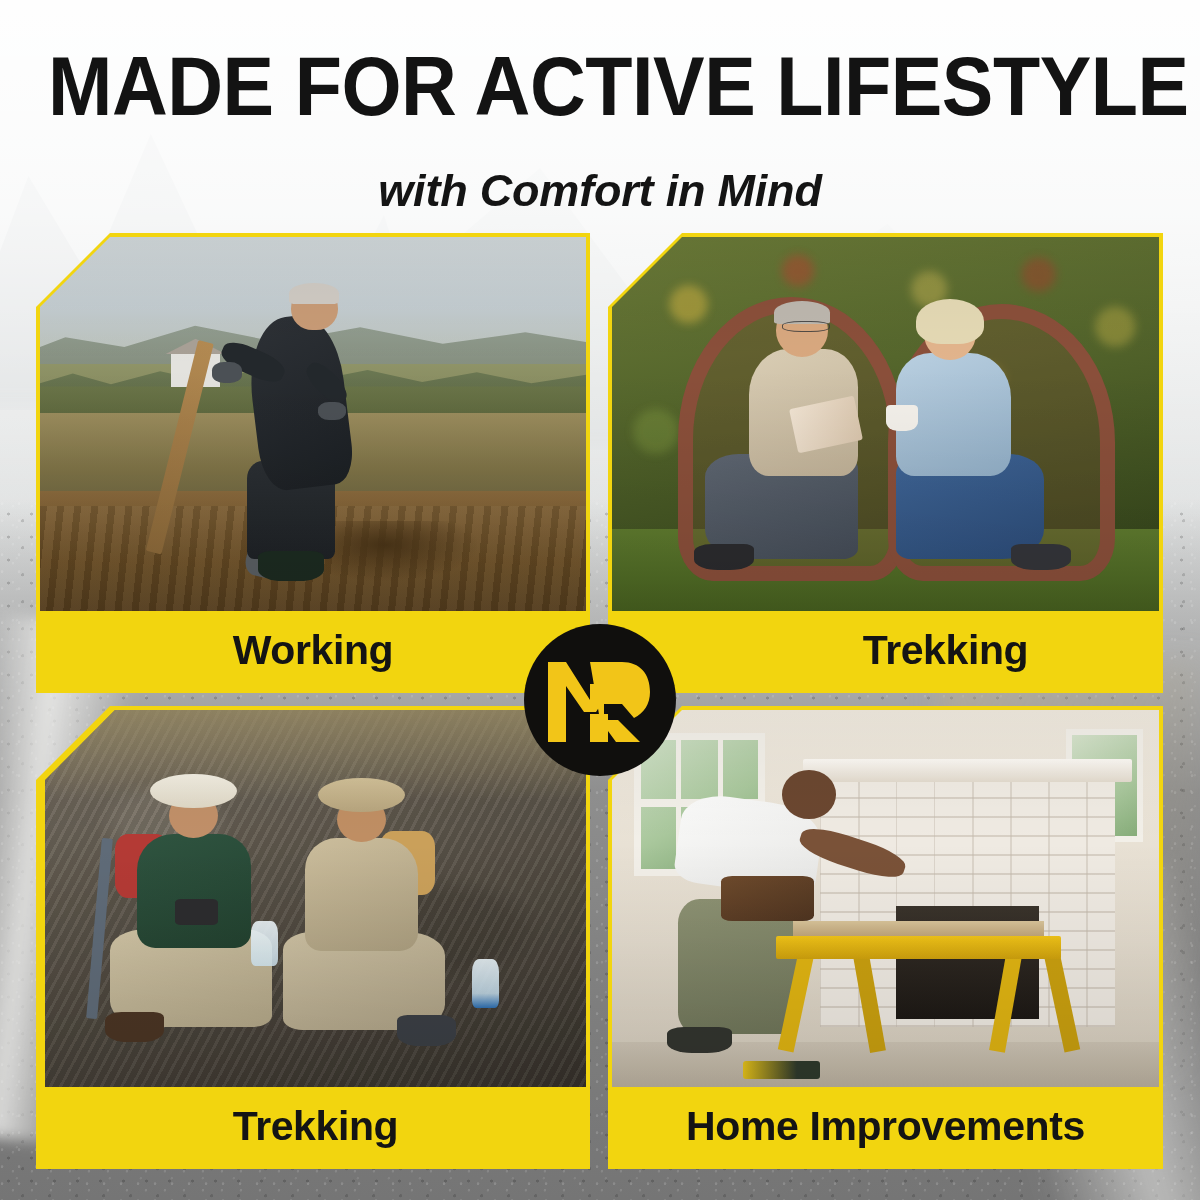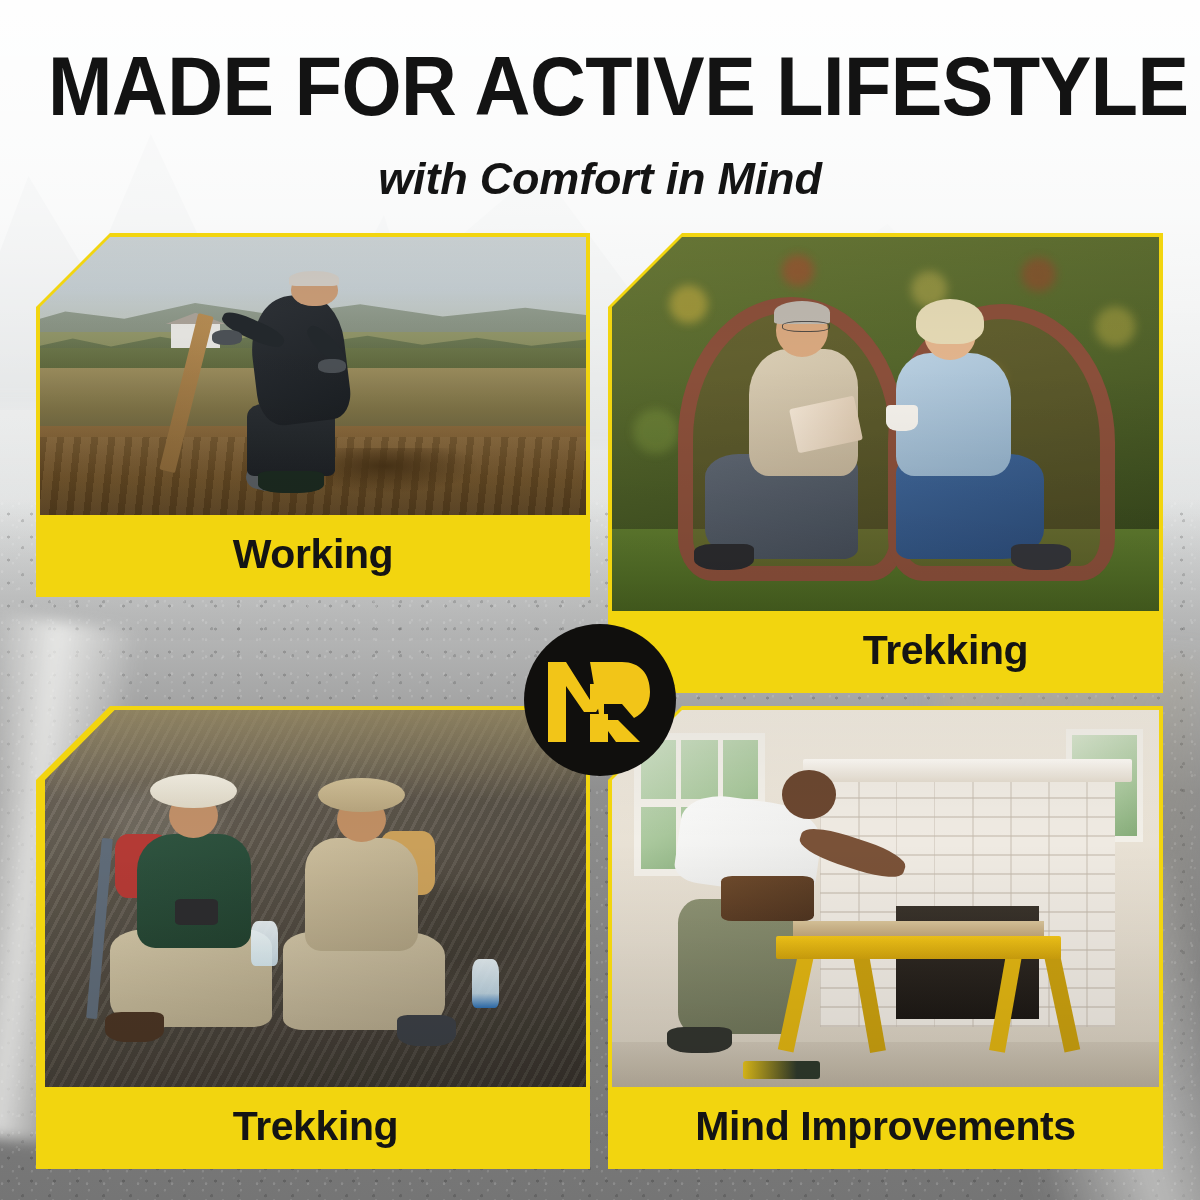--- a/index.html
+++ b/index.html
@@ -129,21 +129,21 @@
     font-family: "Liberation Sans Narrow", "Liberation Sans", sans-serif;
     font-size: 84px;
     font-weight: 700;
     letter-spacing: -0.5px;
     line-height: 1.0;
     transform: scaleX(0.92);
     transform-origin: center;
     white-space: nowrap;
   }
   .subhead {
-    margin: 3px;
+    margin: 15px;
     padding-top: 22px;
     color: #141414;
     font-family: "Liberation Sans", sans-serif;
     font-size: 45px;
     font-weight: 700;
     font-style: italic;
     letter-spacing: -0.2px;
     white-space: nowrap;
   }
 
@@ -183,21 +183,21 @@
     color: #141414;
     font-family: "Liberation Sans", sans-serif;
     font-size: 41px;
     font-weight: 700;
     letter-spacing: -0.4px;
     line-height: 1;
     white-space: nowrap;
   }
 
   
-  #card-working      { left: 36px;  top: 233px;  width: 554px; height: 364px; }
+  #card-working      { left: 36px;  top: 233px;  width: 554px; height: 460px; }
   #card-hangouts     { left: 608px; top: 233px;  width: 555px; height: 460px; }
   #card-trekking     { left: 36px;  top: 706px;  width: 554px; height: 463px; padding-left: 9px; }
   #card-home         { left: 608px; top: 706px;  width: 555px; height: 463px; }
 
   
   #card-hangouts .label-text { padding-left: 120px; }
   #card-trekking .label-text { padding-left: 0; }
 
   
   .scene { position: absolute; inset: 0; }
@@ -539,21 +539,21 @@
           <div class="i-horseL2"></div>
           <div class="i-horseL3"></div>
           <div class="i-horseL4"></div>
           <div class="i-board"></div>
           <div class="i-horse"></div>
           <div class="i-tool"></div>
         </div>
         <div class="photo-shade"></div>
       </div>
       <div class="label-bar">
-        <span class="label-text">Mind Improvements</span>
+        <span class="label-text">Home Improvements</span>
       </div>
     </div>
 
   </div>
 
   <div class="logo-badge">
     <span class="sr">MR</span>
     <svg width="112" height="92" viewBox="0 0 112 92" aria-hidden="true">
 
       <path d="M4 88 L4 8 L22 8 L46 46 L70 8 L70 30 L52 58 L40 58 L22 32 L22 88 Z" fill="#f2c518"></path>

